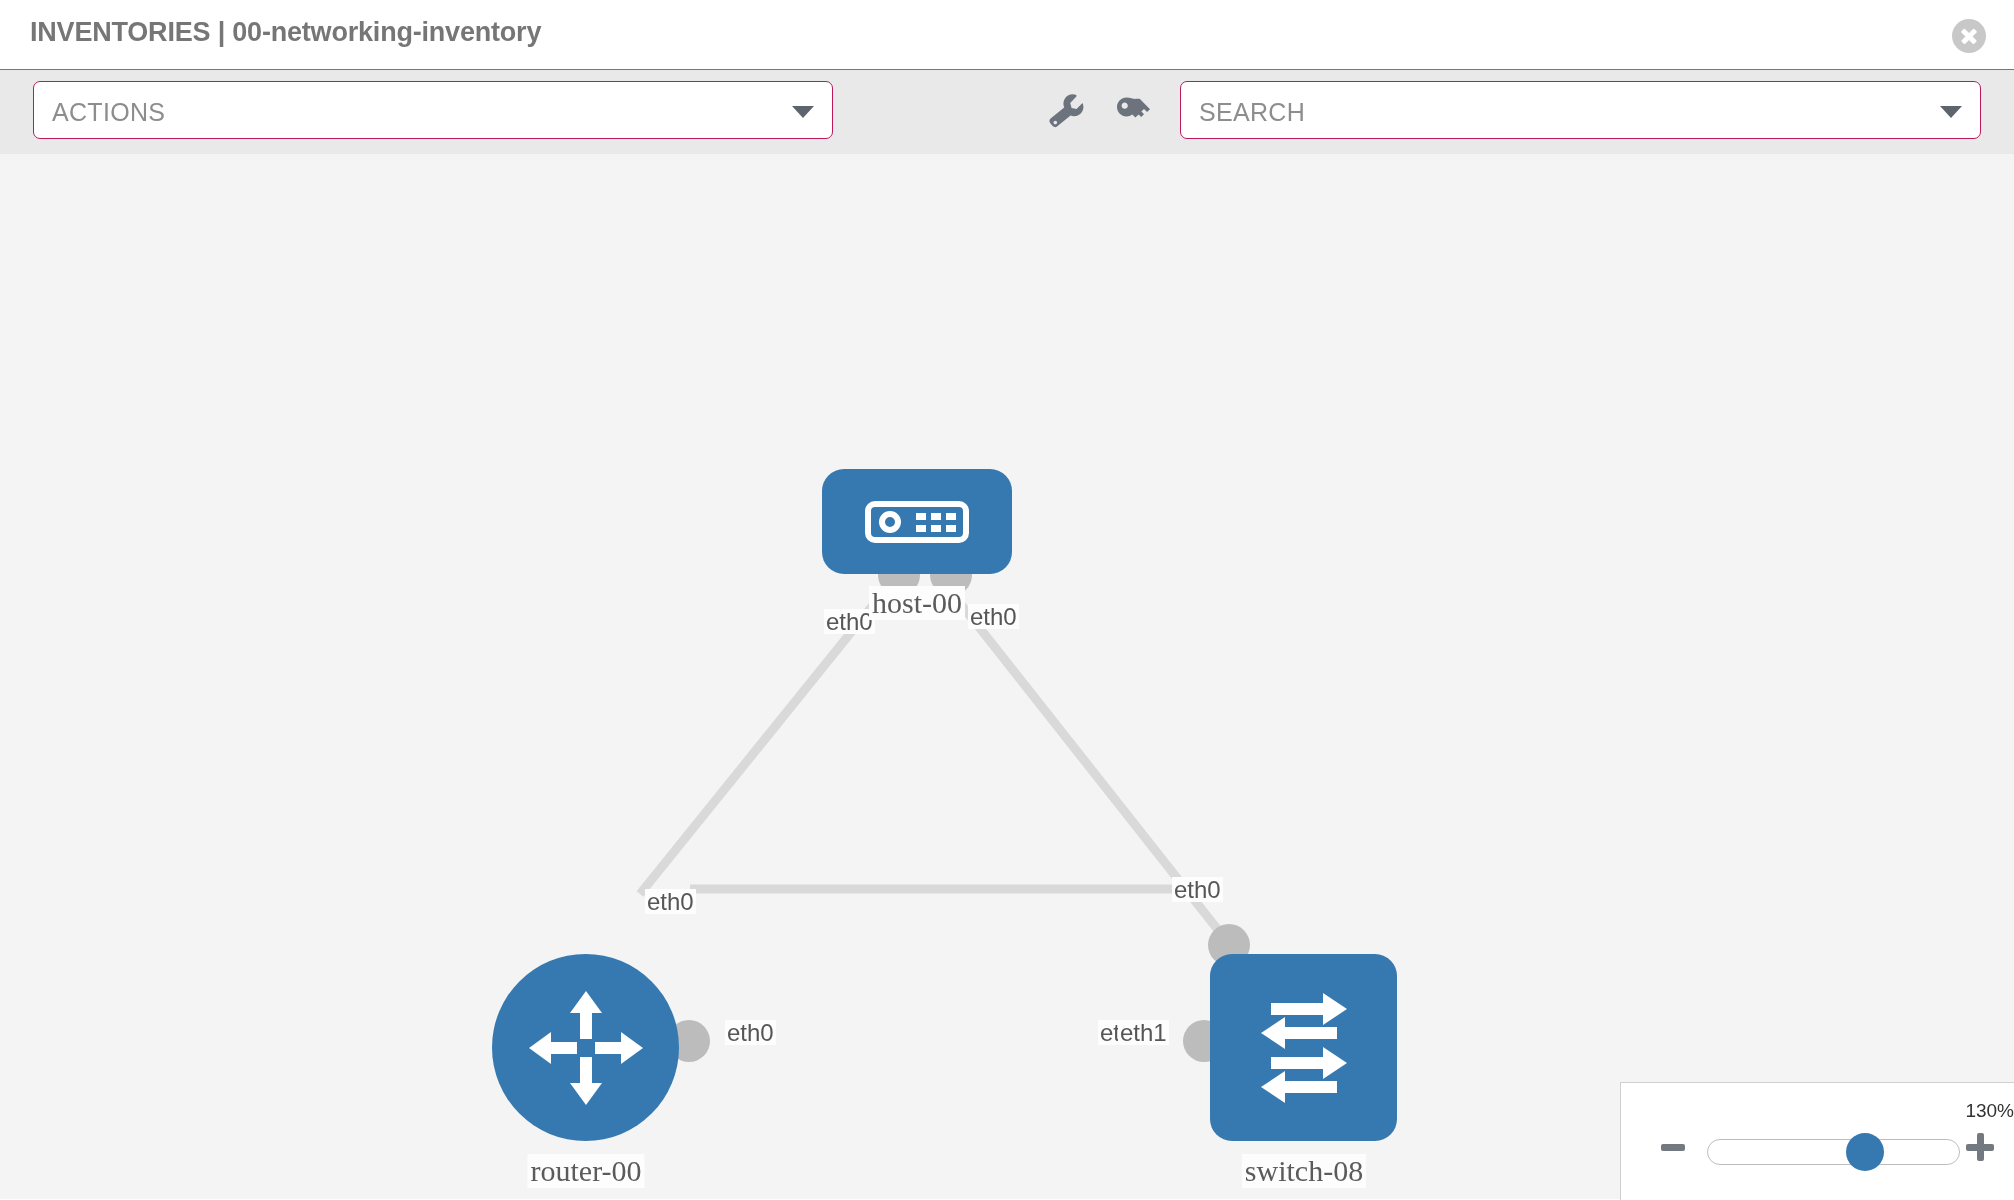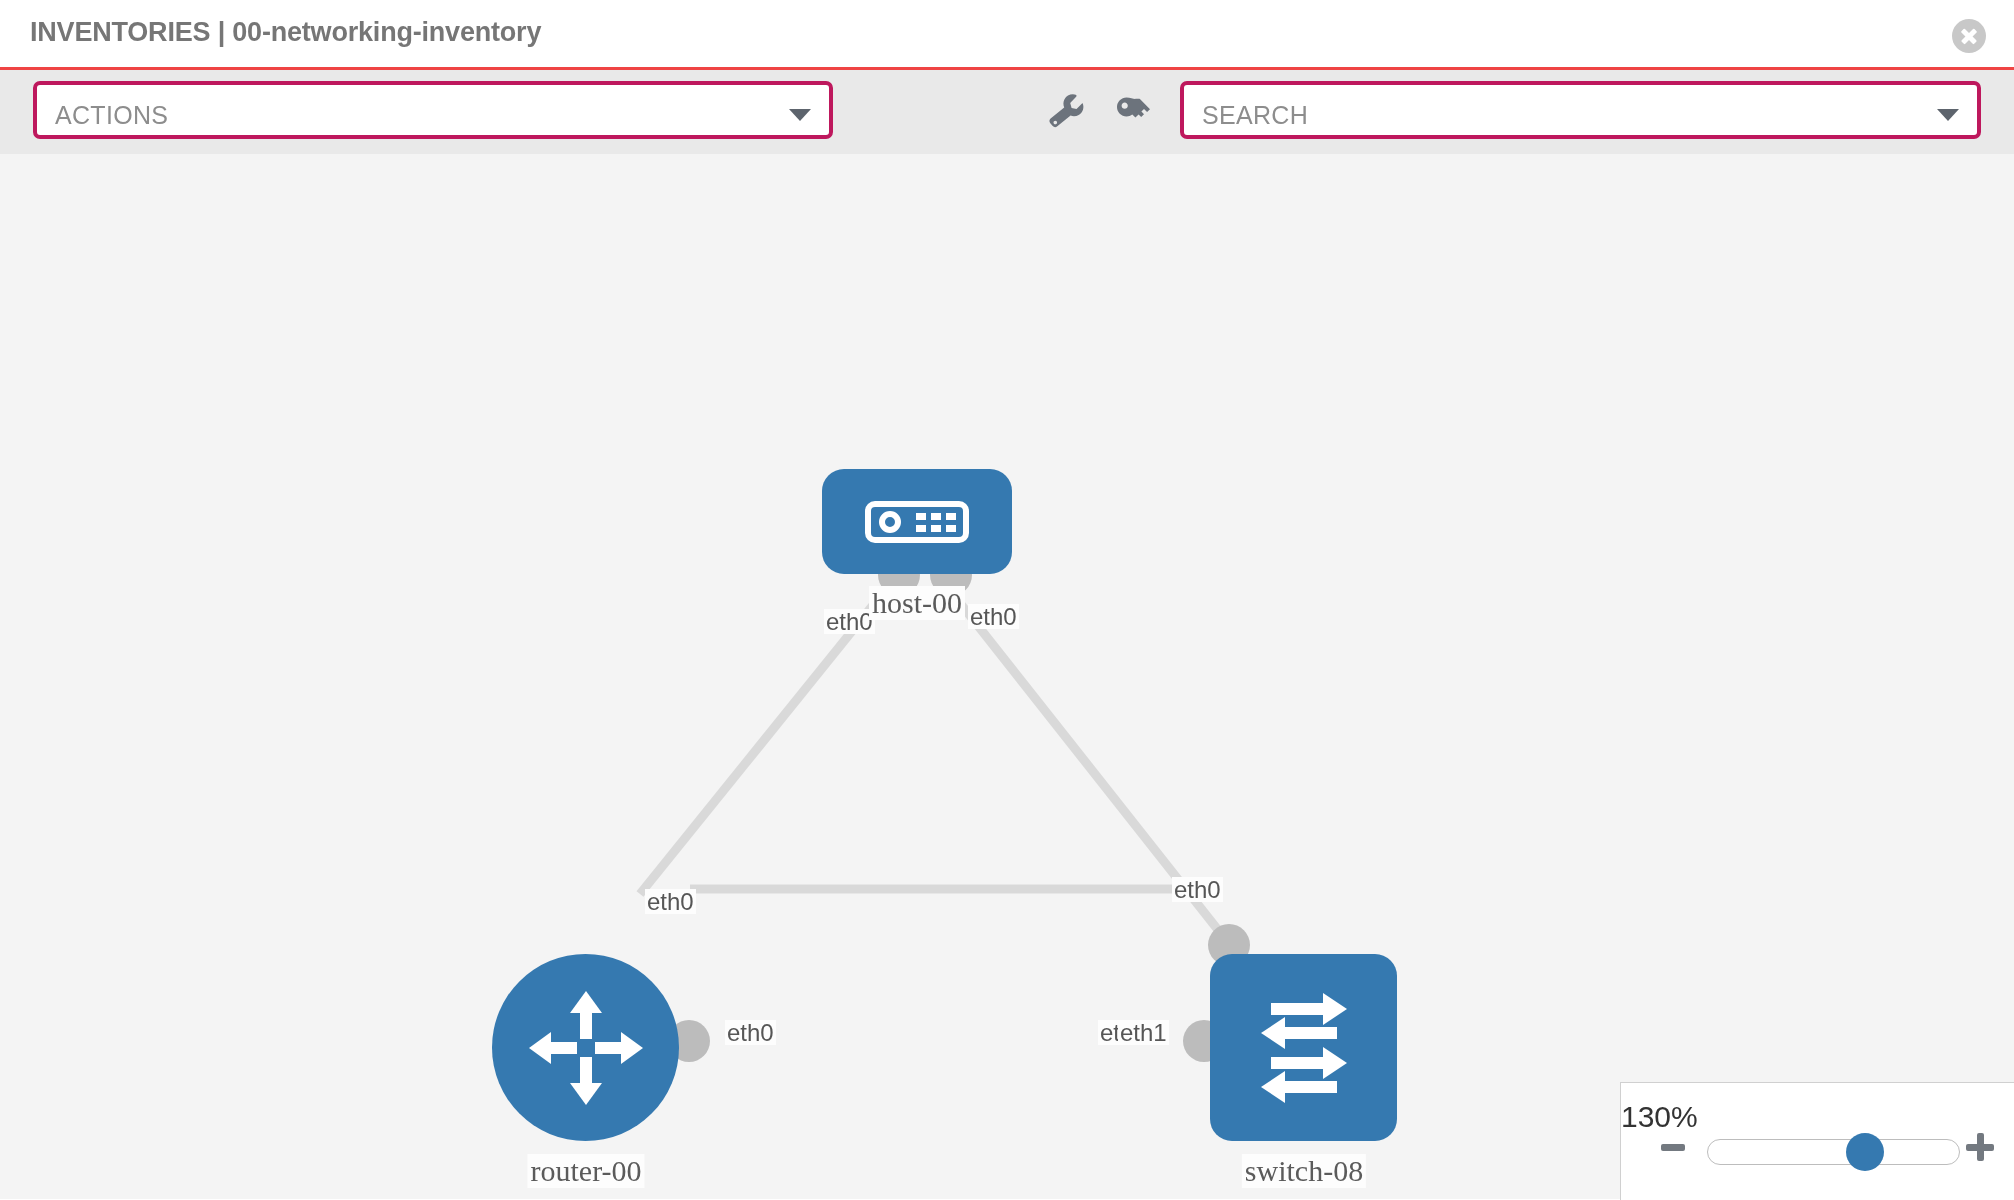--- a/index.html
+++ b/index.html
@@ -19,21 +19,21 @@
     background: #ffffff;
   }
 
   
   .header {
     position: absolute;
     left: 0; top: 0;
     width: 2014px;
     height: 70px;
     background: #ffffff;
-    border-bottom: 3px solid #ef4444;
+    border-bottom: 1px solid #ef4444;
     box-sizing: border-box;
   }
   .header-title {
     position: absolute;
     left: 30px;
     top: 17px;
     font-size: 27px;
     font-weight: bold;
     color: #767676;
     letter-spacing: -0.2px;
@@ -72,21 +72,21 @@
     height: 85px;
     background: #e9e9e9;
     border-bottom: 1px solid #cfcfcf;
     box-sizing: border-box;
   }
   .field {
     position: absolute;
     top: 11px;
     height: 58px;
     background: #ffffff;
-    border: 4px solid #be185d;
+    border: 1px solid #be185d;
     border-radius: 7px;
     box-sizing: border-box;
   }
   .field-label {
     position: absolute;
     left: 18px;
     top: 16px;
     font-size: 25px;
     color: #8d8d8d;
     letter-spacing: 0.3px;
@@ -196,22 +196,22 @@
     border: 1px solid #d0d0d0;
     border-right: none;
     border-bottom: none;
     box-sizing: border-box;
   }
   .zoom-value {
     position: absolute;
     left: 0;
     top: 17px;
     width: 100%;
-    text-align: left;
-    font-size: 30px;
+    text-align: right;
+    font-size: 19px;
     color: #333333;
   }
   .zoom-minus, .zoom-plus {
     position: absolute;
     top: 50px;
     color: #5d646d;
     cursor: pointer;
   }
   .zoom-minus {
     left: 40px;

